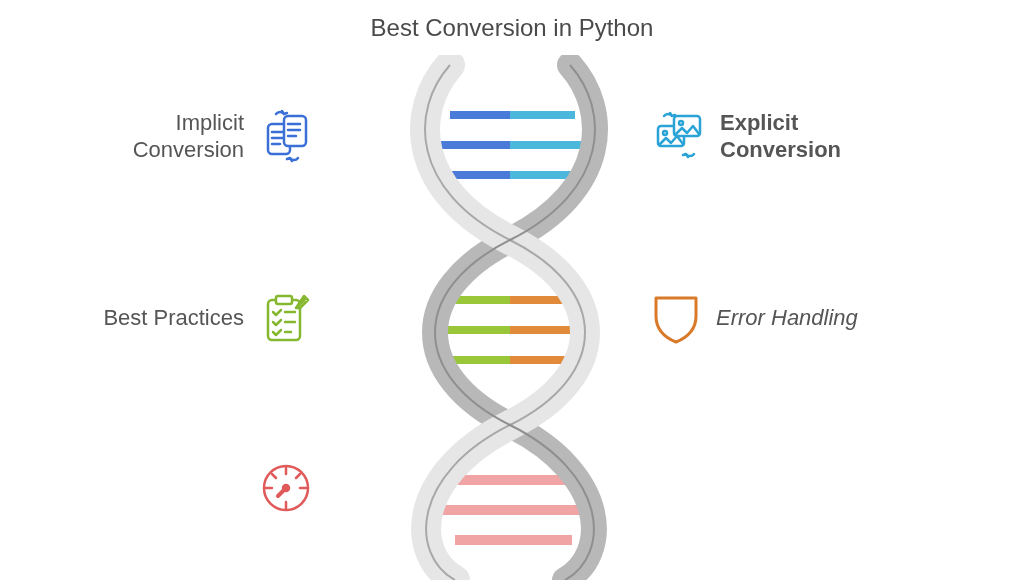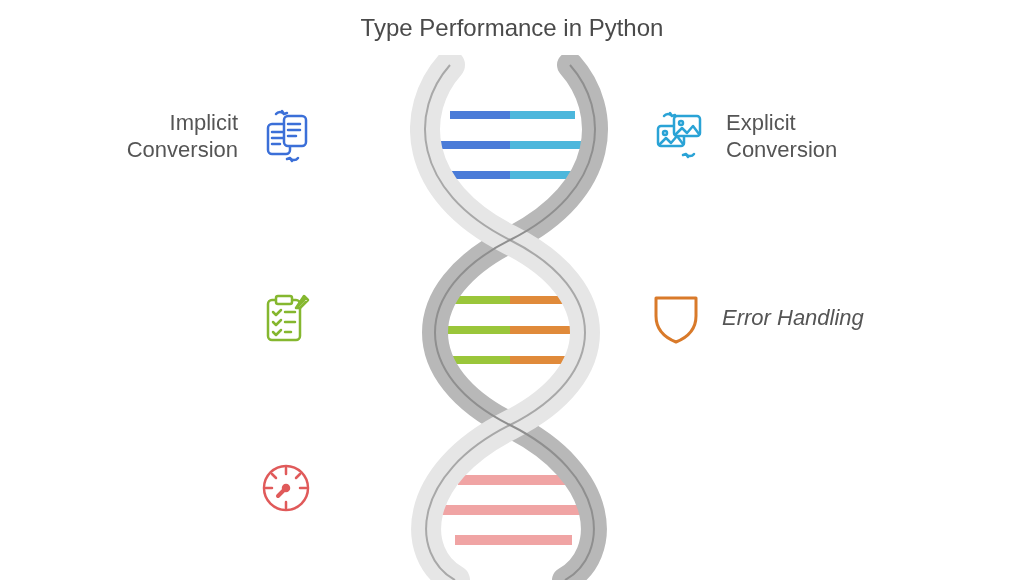--- a/index.html
+++ b/index.html
@@ -24,34 +24,34 @@
     position: absolute;
     left: 410px;
     top: 55px;
     width: 200px;
     height: 525px;
   }
   .item {
     position: absolute;
     display: flex;
     align-items: center;
-    gap: 20px;
+    gap: 14px;
   }
   .item.left { flex-direction: row-reverse; text-align: right; }
   .item .label {
     font-size: 22px;
     color: #555;
     line-height: 1.25;
   }
   .icon { flex-shrink: 0; }
 </style>
 </head>
 <body>
 
-<div class="title">Type Performance in Python</div>
+<div class="title">Best Conversion in Python</div>
 
 <svg class="helix" viewBox="0 0 200 525">
 
   <line x1="40" y1="60" x2="100" y2="60" stroke="#4a7bd8" stroke-width="8"></line>
   <line x1="100" y1="60" x2="165" y2="60" stroke="#4cb7dc" stroke-width="8"></line>
   <line x1="25" y1="90" x2="100" y2="90" stroke="#4a7bd8" stroke-width="8"></line>
   <line x1="100" y1="90" x2="175" y2="90" stroke="#4cb7dc" stroke-width="8"></line>
   <line x1="38" y1="120" x2="100" y2="120" stroke="#4a7bd8" stroke-width="8"></line>
   <line x1="100" y1="120" x2="165" y2="120" stroke="#4cb7dc" stroke-width="8"></line>
 
@@ -102,21 +102,21 @@
         <line x1="30" y1="22" x2="42" y2="22"></line>
         <line x1="30" y1="28" x2="38" y2="28"></line>
       <path d="M18 6 a5 5 0 0 1 8 0 M26 6 l-2 -3 M26 6 l3 -1"></path>
       <path d="M40 50 a5 5 0 0 1 -8 0 M32 50 l2 3 M32 50 l-3 1"></path>
     </g>
   </svg>
   <div class="label" style="white-space:pre-line;">Implicit
 Conversion</div>
 </div>
 
-<div class="item" style="left:650px; top:108px;">
+<div class="item" style="left:650px; top:108px;font-weight:bold;">
   <svg class="icon" width="56" height="56" viewBox="0 0 56 56">
     <g fill="none" stroke="#2aa3d6" stroke-width="2.5" stroke-linecap="round" stroke-linejoin="round">
       <rect x="8" y="18" width="26" height="20" rx="3"></rect>
       <circle cx="15" cy="25" r="2"></circle>
       <path d="M10 36 l6 -6 l5 5 l6 -7 l6 8"></path>
       <rect x="24" y="8" width="26" height="20" rx="3" fill="#fff"></rect>
       <circle cx="31" cy="15" r="2"></circle>
       <path d="M26 26 l6 -6 l5 5 l6 -7 l6 8"></path>
       <path d="M14 8 a5 5 0 0 1 8 0 M22 8 l-2 -3 M22 8 l3 -1"></path>
       <path d="M44 46 a5 5 0 0 1 -8 0 M36 46 l2 3 M36 46 l-3 1"></path>
@@ -133,20 +133,21 @@
       <rect x="18" y="6" width="16" height="8" rx="2" fill="#fff"></rect>
       <path d="M15 22 l3 3 l5 -5"></path>
         <line x1="27" y1="22" x2="37" y2="22"></line>
       <path d="M15 32 l3 3 l5 -5"></path>
         <line x1="27" y1="32" x2="37" y2="32"></line>
       <path d="M15 42 l3 3 l5 -5"></path>
         <line x1="27" y1="42" x2="33" y2="42"></line>
       <path d="M40 16 l8 -8 M46 6 l4 4 l-8 8 l-4 0 z" fill="#fff"></path>
     </g>
   </svg>
+  <div class="label">Best Practices</div>
 </div>
 
 <div class="item" style="left:650px; top:290px;font-style:italic;">
   <svg class="icon" width="52" height="56" viewBox="0 0 52 56">
     <path d="M6 8 h40 v18 c0 14 -10 22 -20 26 c-10 -4 -20 -12 -20 -26 z" fill="none" stroke="#d97a2a" stroke-width="3" stroke-linejoin="round"></path>
   </svg>
   <div class="label">Error Handling</div>
 </div>
 
 <div class="item left" style="right:710px; top:460px;">

